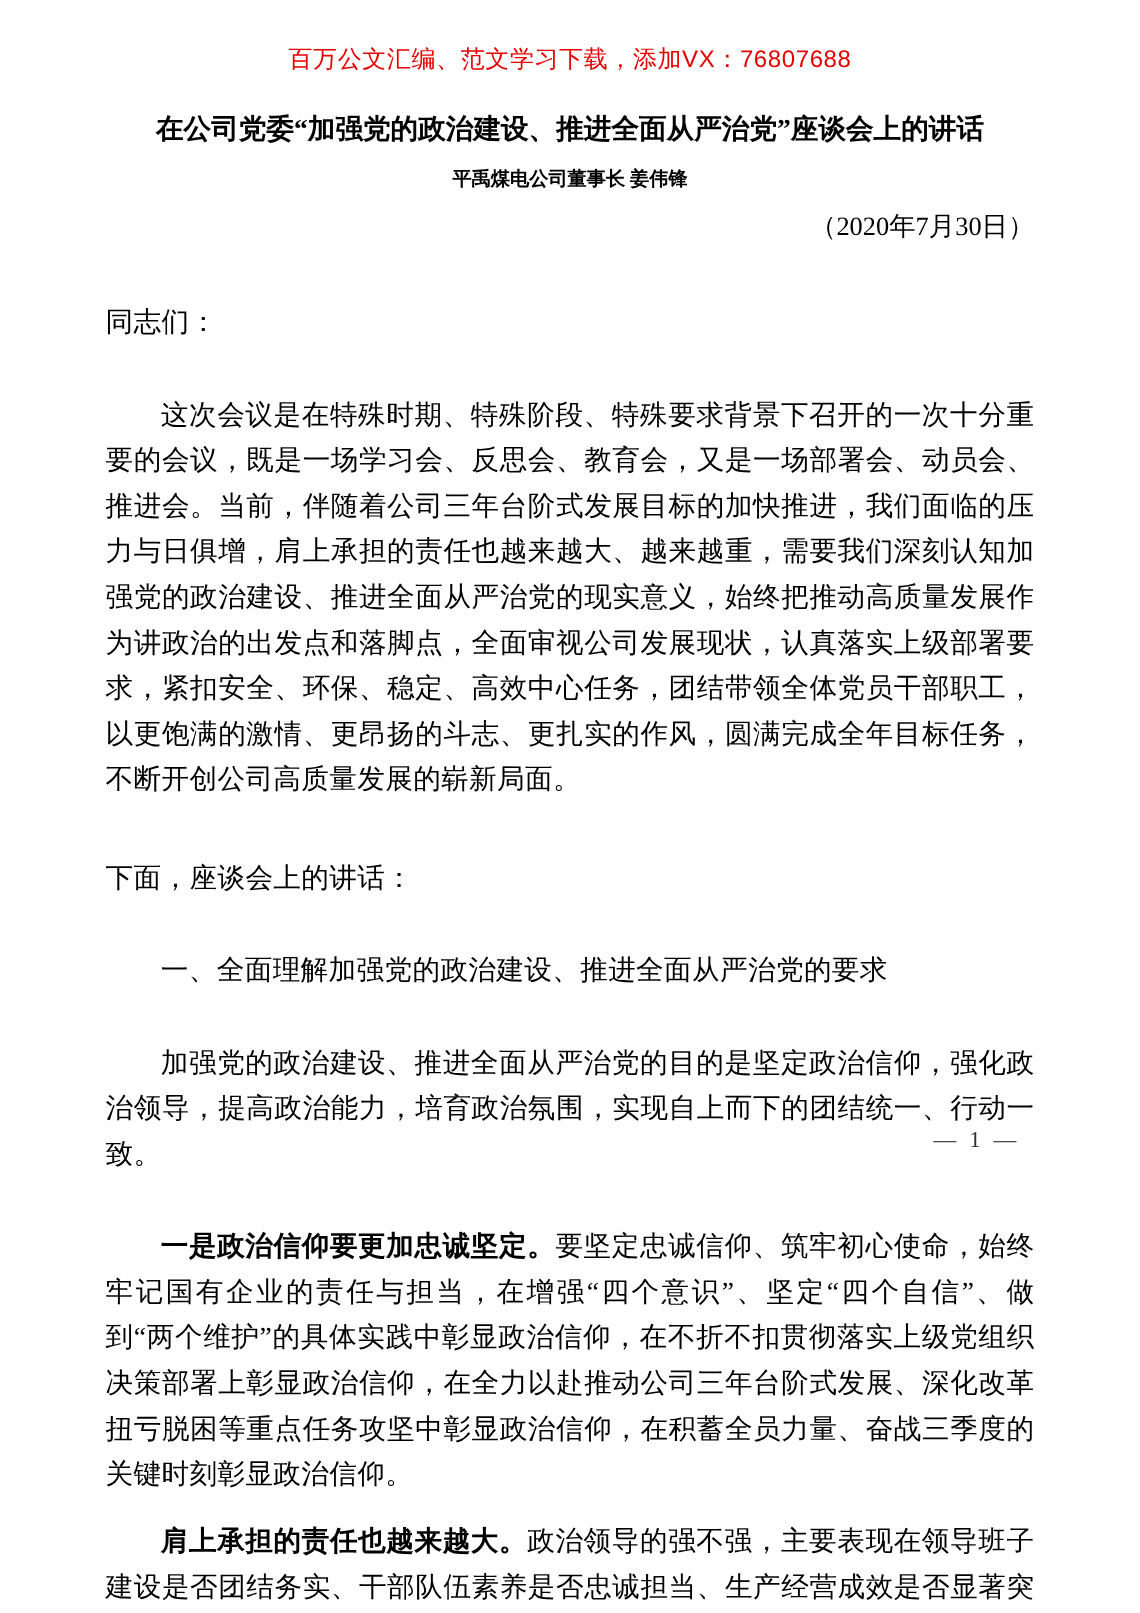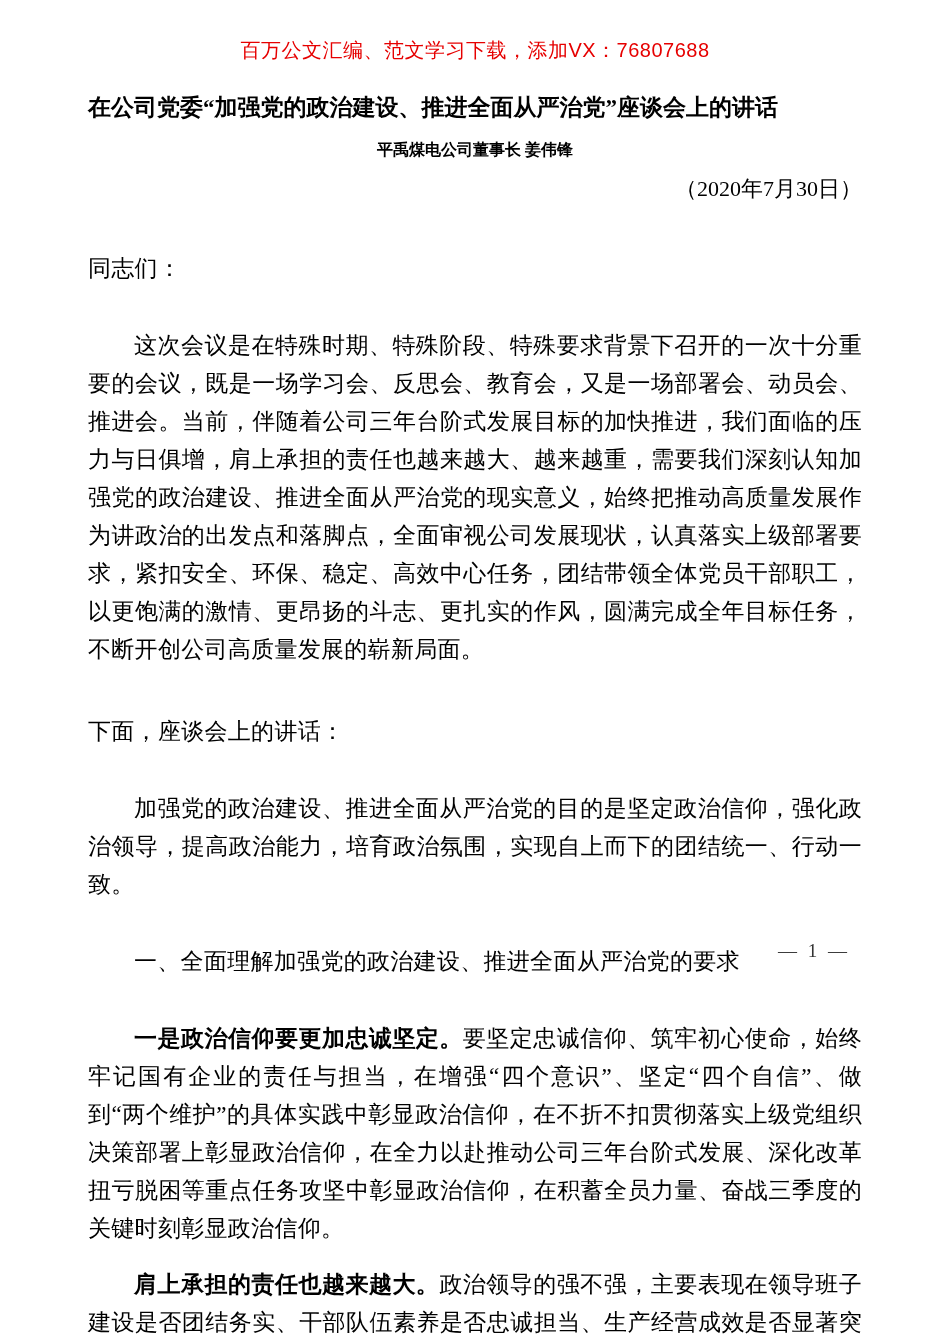--- a/index.html
+++ b/index.html
@@ -22,20 +22,21 @@
   .promo {
     text-align: center;
     font-size: 20px;
     line-height: 24px;
     font-family: "Liberation Sans", "DejaVu Sans", sans-serif;
     font-weight: 400;
     margin-bottom: 30px;
     letter-spacing: 0.5px;
   }
   .doc-title {
+    text-align: center;
     font-size: 23px;
     line-height: 32px;
     font-weight: bold;
     margin-bottom: 10px;
   }
   .doc-author {
     text-align: center;
     font-size: 16px;
     line-height: 32px;
     font-weight: bold;
@@ -81,23 +82,23 @@
   <div class="doc-date">（2020年7月30日）</div>
 
   <div class="body-text">
 
     <p class="no-indent">同志们：</p>
 
     <p class="para">这次会议是在特殊时期、特殊阶段、特殊要求背景下召开的一次十分重要的会议，既是一场学习会、反思会、教育会，又是一场部署会、动员会、推进会。当前，伴随着公司三年台阶式发展目标的加快推进，我们面临的压力与日俱增，肩上承担的责任也越来越大、越来越重，需要我们深刻认知加强党的政治建设、推进全面从严治党的现实意义，始终把推动高质量发展作为讲政治的出发点和落脚点，全面审视公司发展现状，认真落实上级部署要求，紧扣安全、环保、稳定、高效中心任务，团结带领全体党员干部职工，以更饱满的激情、更昂扬的斗志、更扎实的作风，圆满完成全年目标任务，不断开创公司高质量发展的崭新局面。</p>
 
     <p class="no-indent">下面，座谈会上的讲话：</p>
 
+    <p class="para">一、全面理解加强党的政治建设、推进全面从严治党的要求</p>
+
     <p class="para">加强党的政治建设、推进全面从严治党的目的是坚定政治信仰，强化政治领导，提高政治能力，培育政治氛围，实现自上而下的团结统一、行动一致。</p>
-
-    <p class="para">一、全面理解加强党的政治建设、推进全面从严治党的要求</p>
 
     <p class="para"><span class="lead">一是政治信仰要更加忠诚坚定。</span><span>要坚定忠诚信仰、筑牢初心使命，始终牢记国有企业的责任与担当，在增强“四个意识”、坚定“四个自信”、做到“两个维护”的具体实践中彰显政治信仰，在不折不扣贯彻落实上级党组织决策部署上彰显政治信仰，在全力以赴推动公司三年台阶式发展、深化改革扭亏脱困等重点任务攻坚中彰显政治信仰，在积蓄全员力量、奋战三季度的关键时刻彰显政治信仰。</span></p>
 
     <p class="para gap-top"><span class="lead">肩上承担的责任也越来越大。</span><span>政治领导的强不强，主要表现在领导班子建设是否团结务实、干部队伍素养是否忠诚担当、生产经营成效是否显著突出，表现在各级领导干部预见问题、发现问题、驾驭问题、解决问题的能力与水平。公司发展正处于不进则退、慢进也退的关键时期，面对纷繁复杂发展局面的检验考验，各级党组织必须必须增强思想自觉，强化责任担当，履行主体责任，拿出“逢山开路、遇水架桥”的信心和勇气，在健全制度、规范运行上把握关键，在塑造氛围、锤炼队伍上创设载体，在解决棘手难题、践行发展路径上展现作为，领导培育一级带着一级干、一级做给一级看，一层抓一层、层</span></p>
 
   </div>
 
   <div class="page-number">— 1 —</div>
 
 </div>

